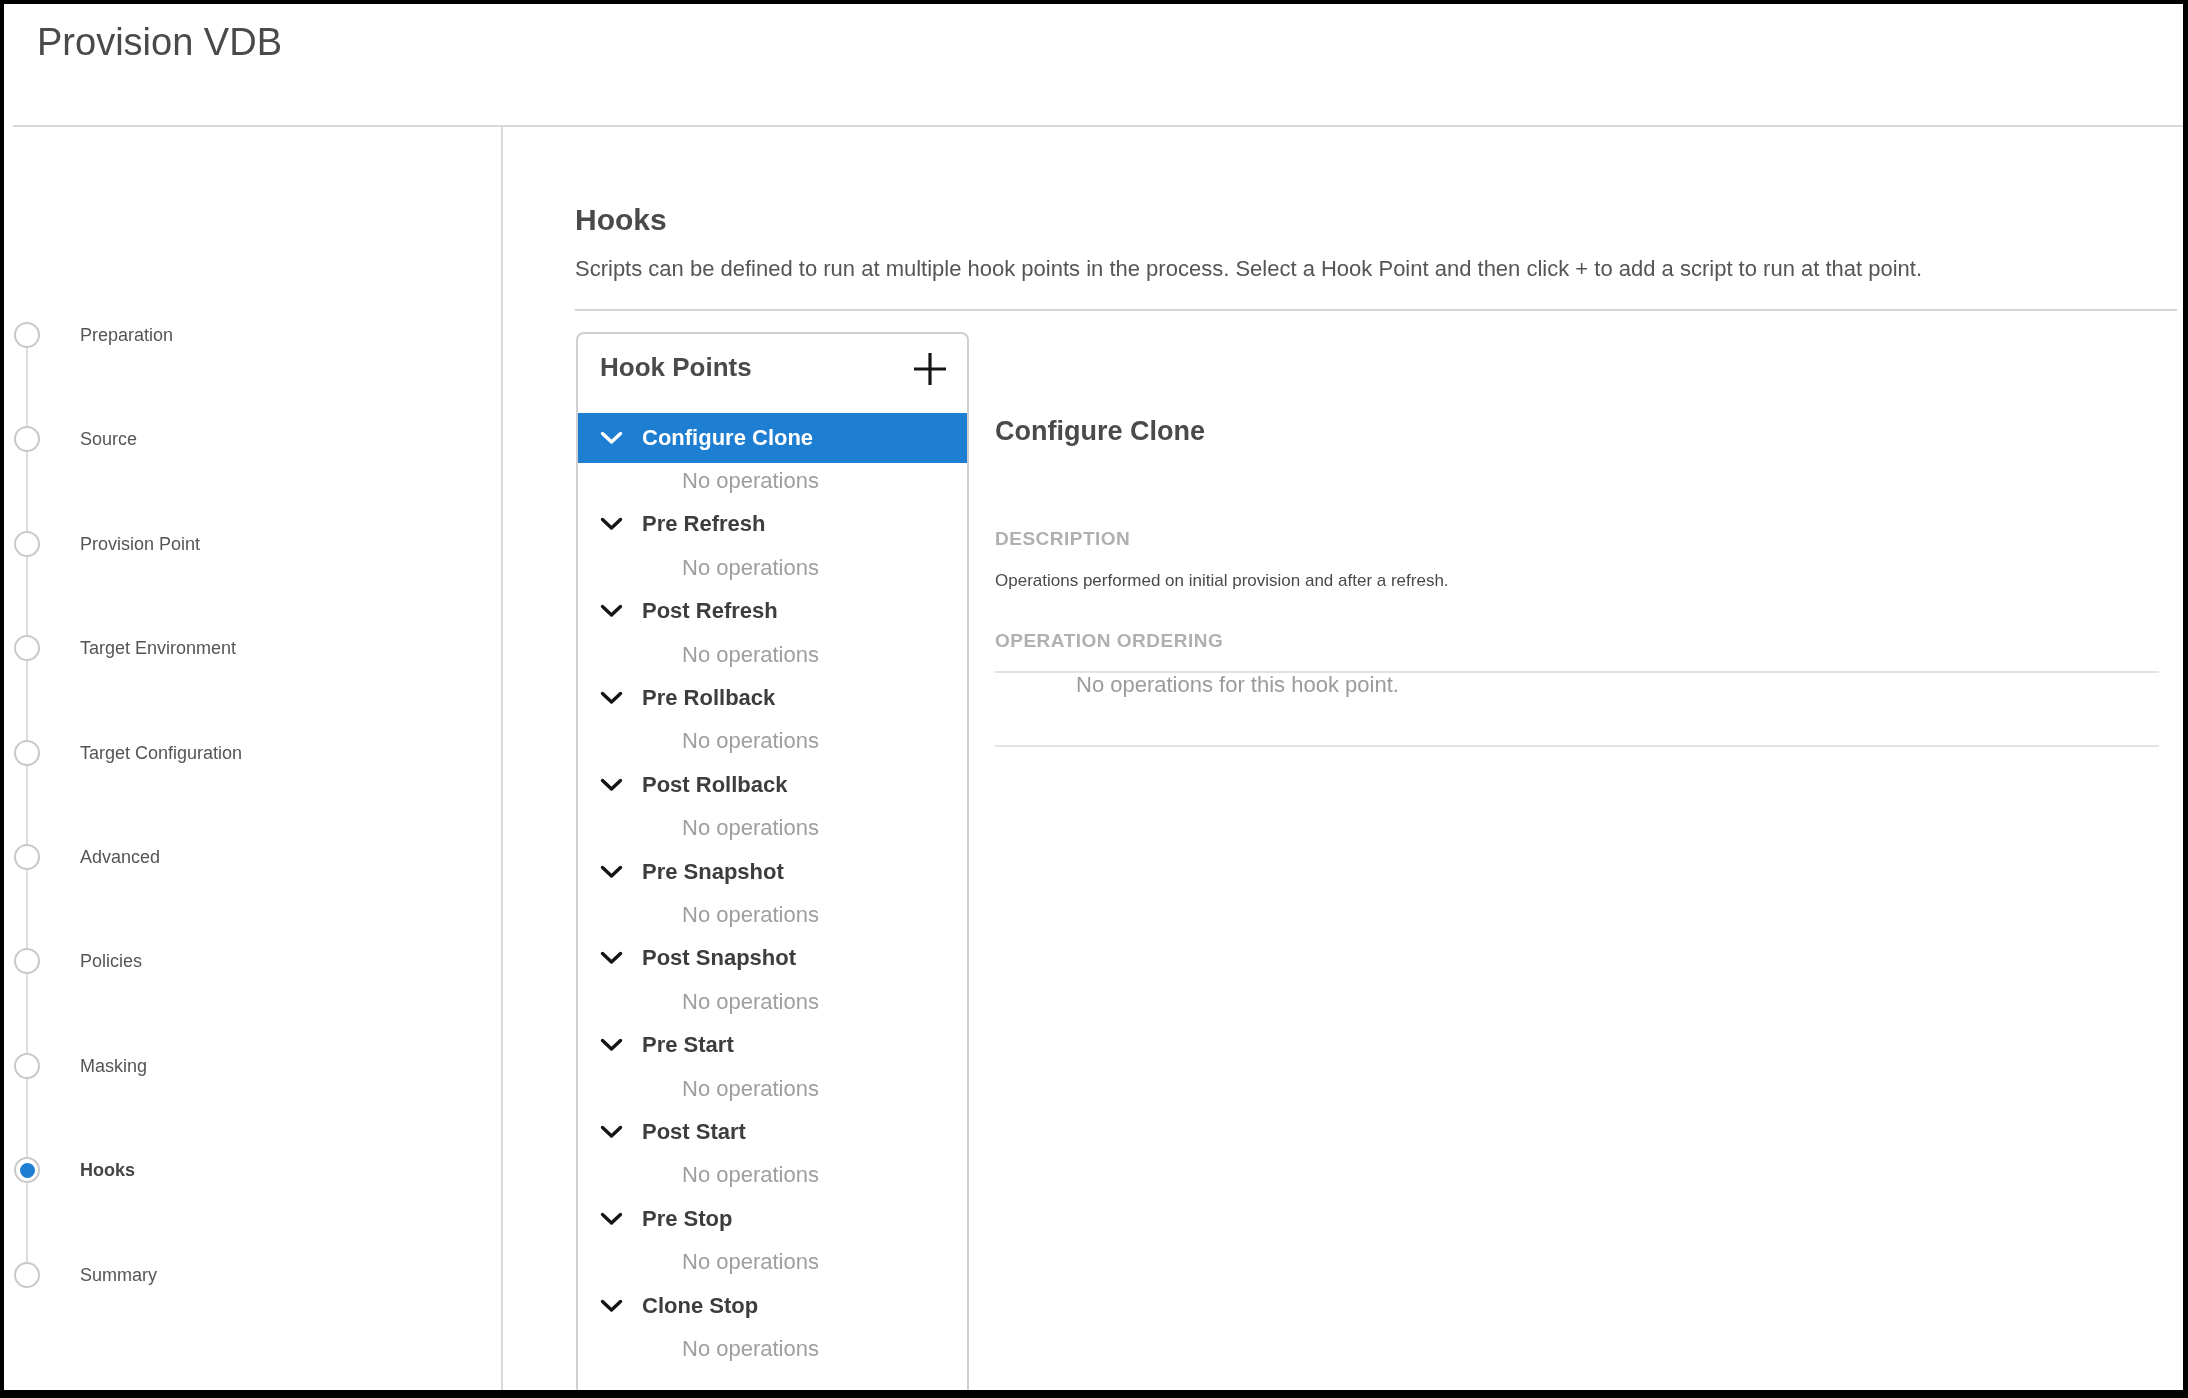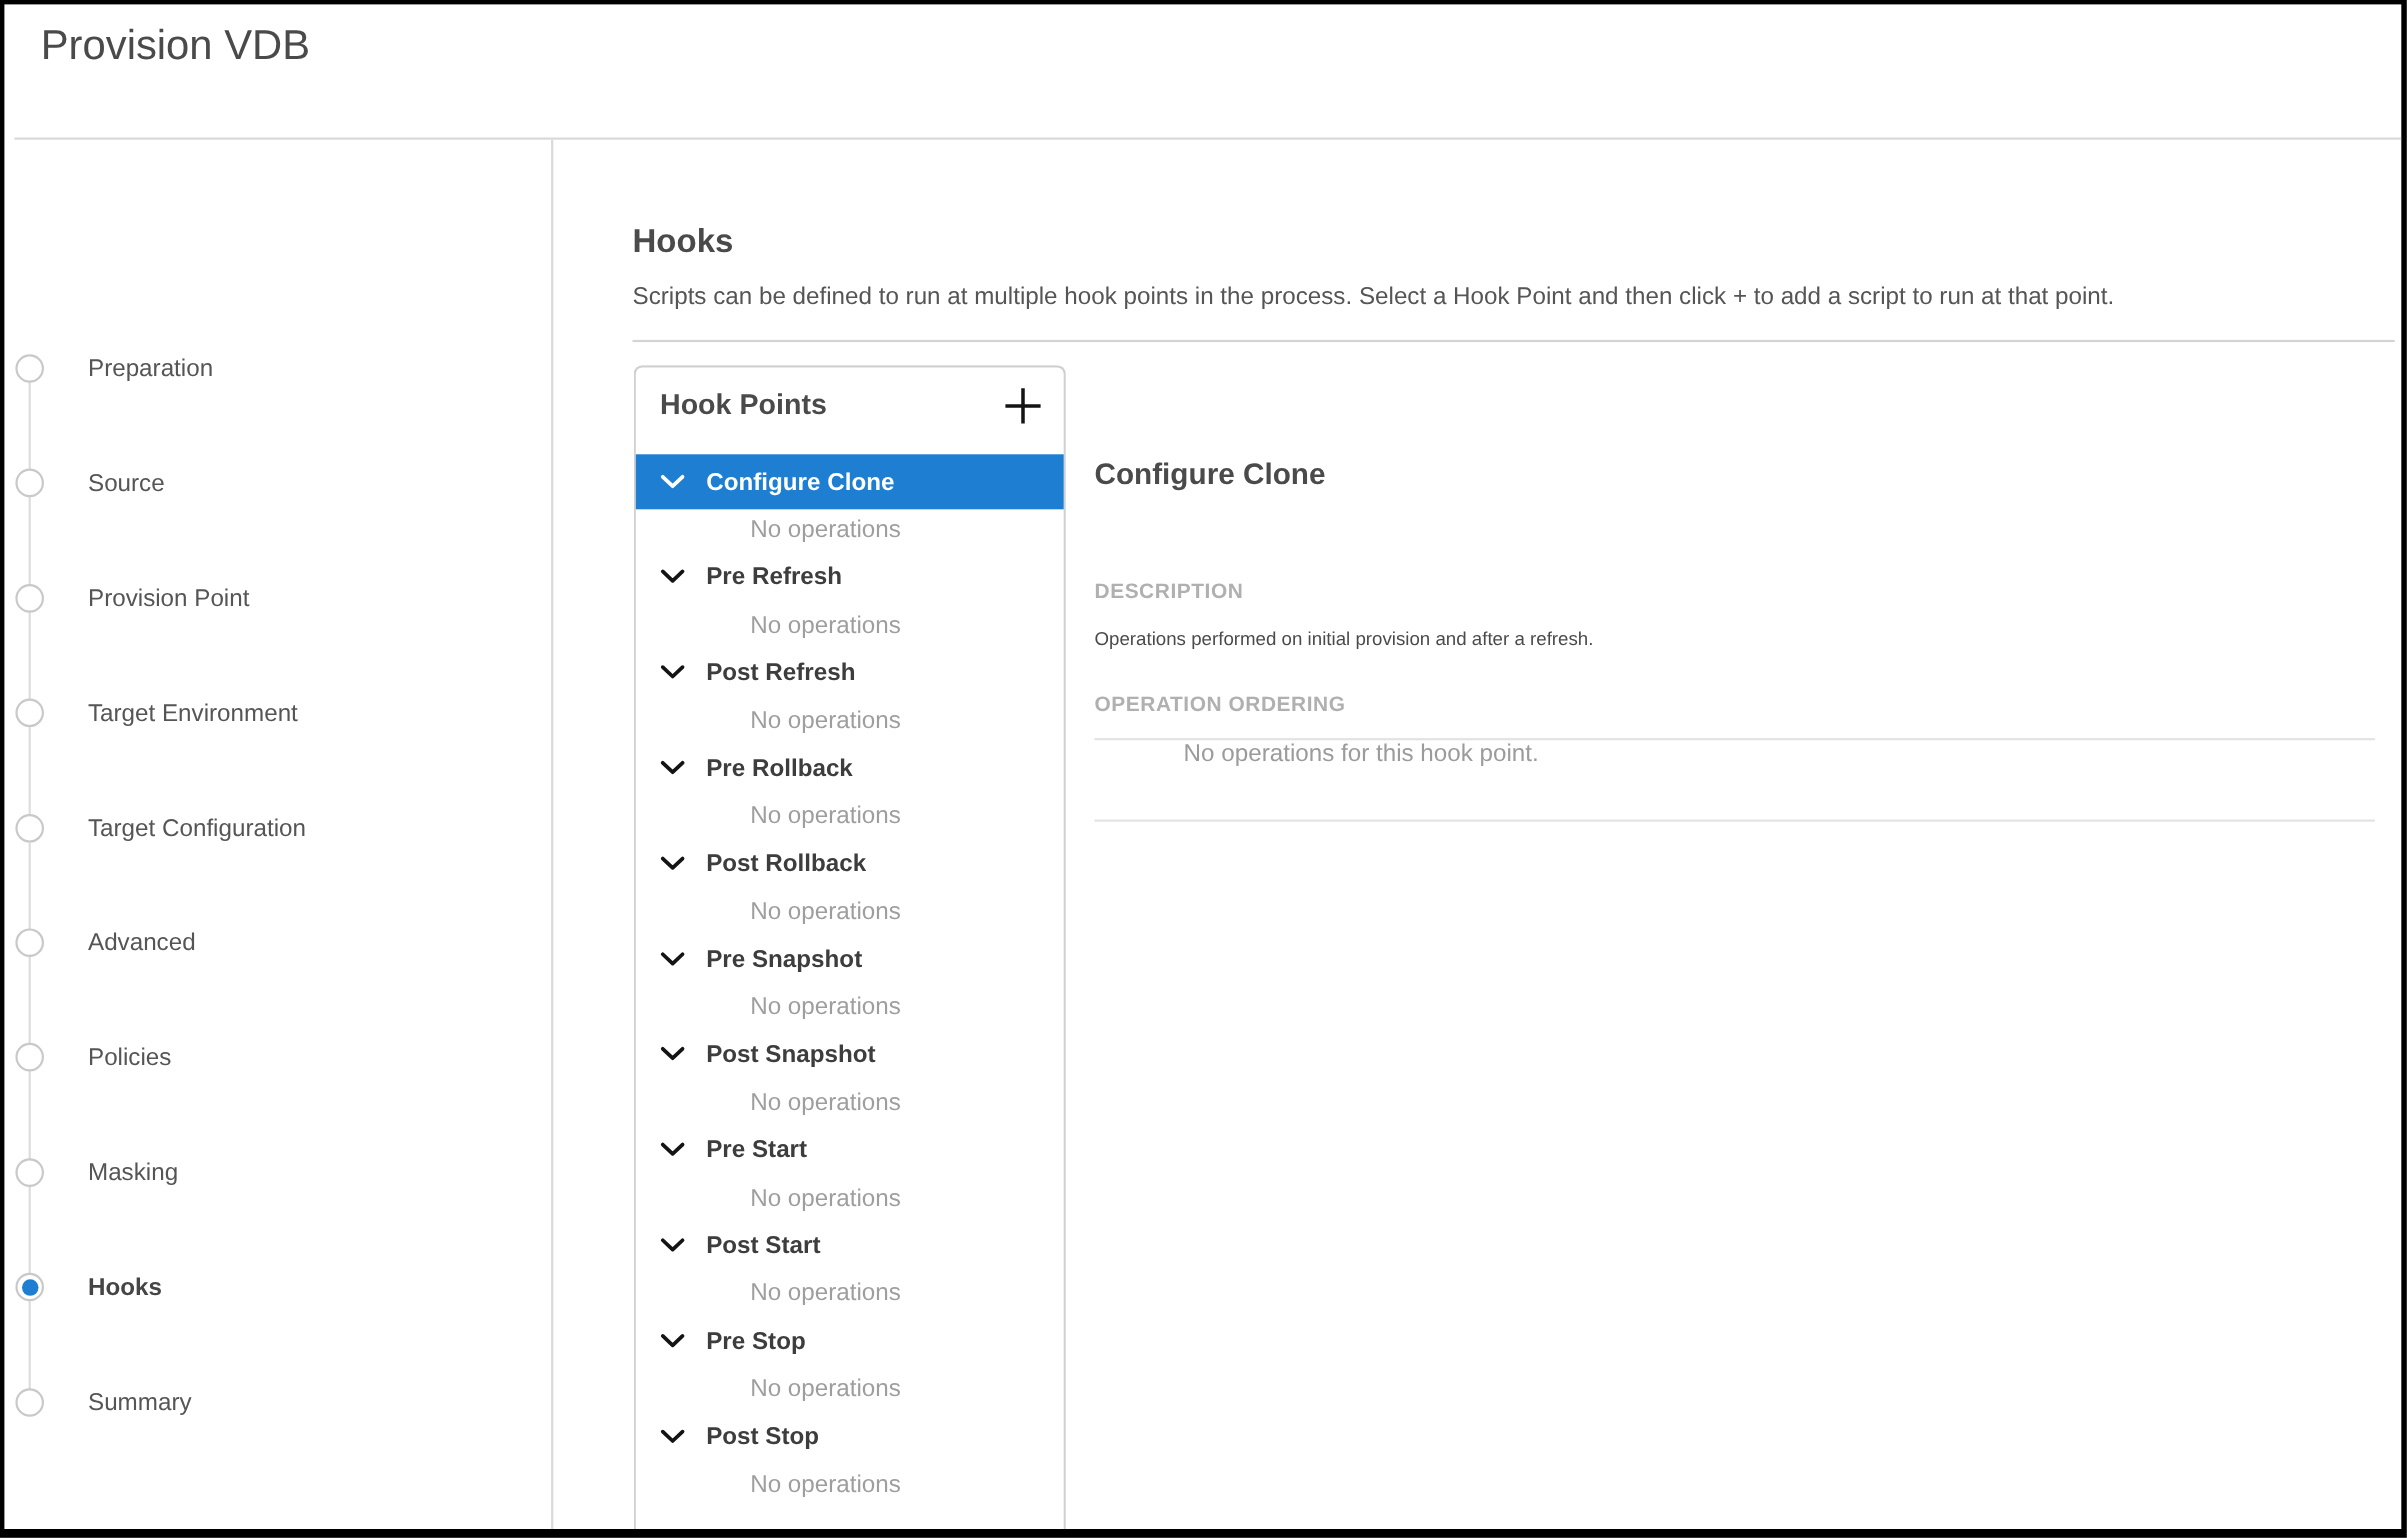--- a/index.html
+++ b/index.html
@@ -39,21 +39,21 @@
   .dot {
     position:absolute; left:10px; top:-13px;
     width:26px; height:26px; border-radius:50%;
     background:#fff; border:2.5px solid #c9c9c9;
     display:flex; align-items:center; justify-content:center;
   }
   .dot .inner { width:15px; height:15px; border-radius:50%; background:transparent; }
   .step.active .dot .inner { background:var(--accent,#1e7ed2); }
   .step-label {
     position:absolute; left:76px; top:-13px; line-height:26px;
-    font-size:22px; color:#555;
+    font-size:18px; color:#555;
     white-space:nowrap;
   }
   .step.active .step-label { font-weight:bold; color:#454545; }
 
   
   .main-heading {
     position:absolute; left:571px; top:199px;
     font-size:30px; font-weight:bold; color:#4a4a4a;
   }
   .main-desc {
@@ -338,21 +338,21 @@
     <div class="hp-status">No operations</div>
   </div>
 
   <div class="hp-group">
     <div class="hp-row">
       <span class="chev">
         <svg width="23" height="14" viewBox="0 0 23 14">
           <polyline points="2.5,2.5 11.5,11 20.5,2.5" fill="none" stroke="currentColor" stroke-width="3.4" stroke-linecap="round" stroke-linejoin="round"></polyline>
         </svg>
       </span>
-      <span class="hp-label">Post Stop</span>
+      <span class="hp-label">Clone Stop</span>
     </div>
     <div class="hp-status">No operations</div>
   </div>
 </div>
   </section>
 
   <div class="detail-heading">Configure Clone</div>
   <div class="detail-label label-description">DESCRIPTION</div>
   <div class="detail-desc">Operations performed on initial provision and after a refresh.</div>
   <div class="detail-label label-ordering">OPERATION ORDERING</div>

